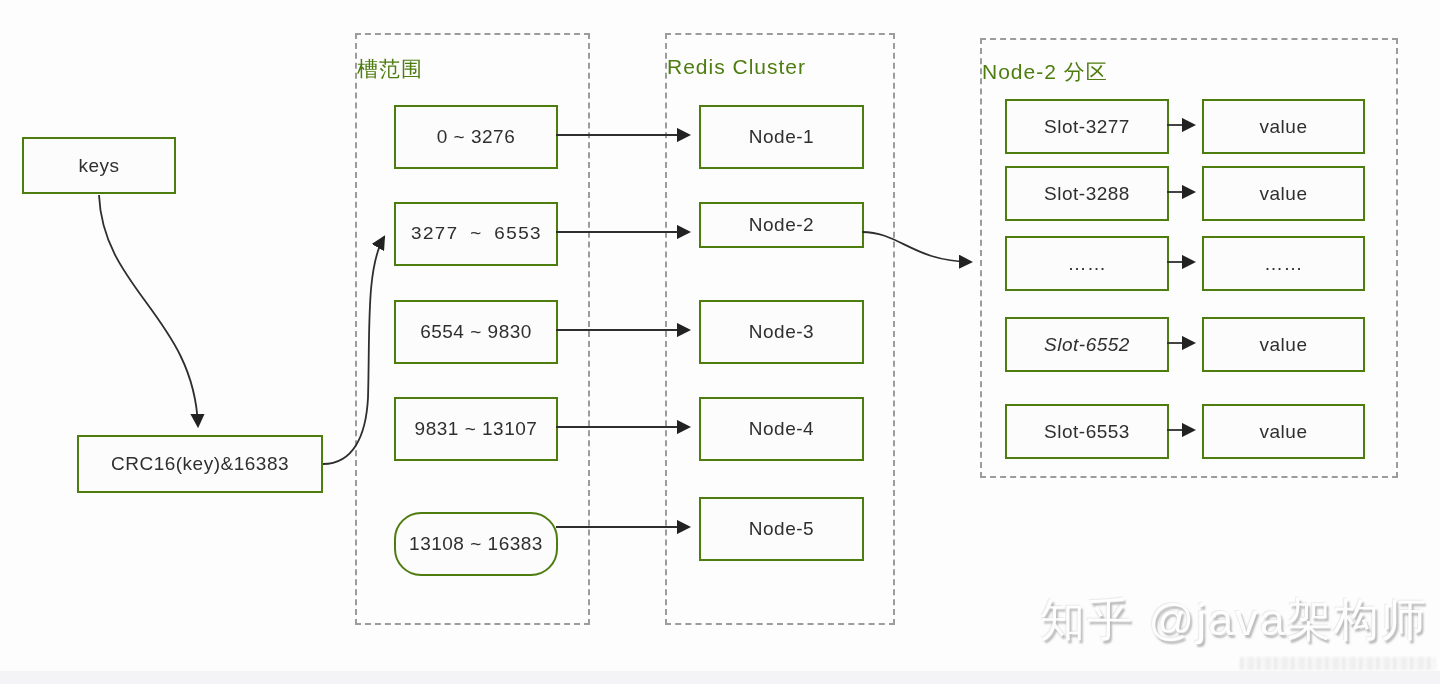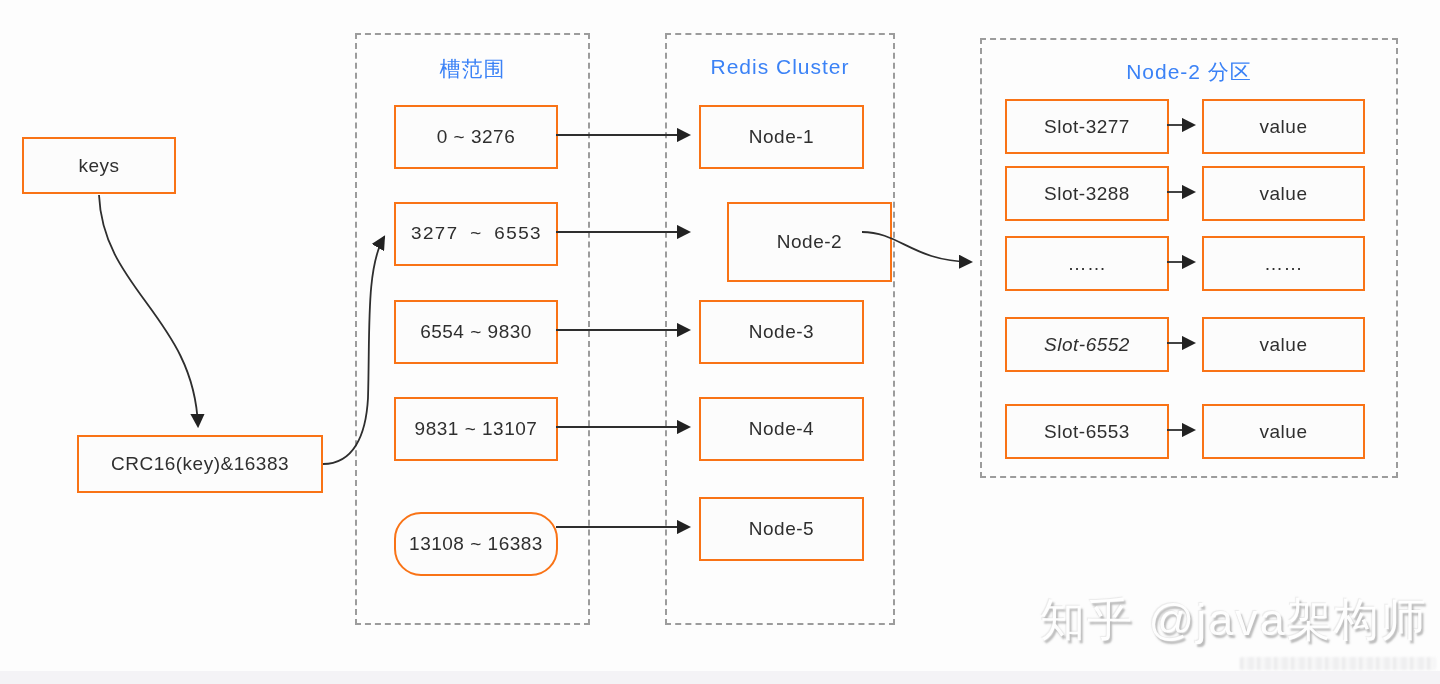--- a/index.html
+++ b/index.html
@@ -9,36 +9,36 @@
     background: #ffffff;
     position: relative;
     overflow: hidden;
   }
   .stage {
     position: absolute; left: 0; top: 0; width: 1440px; height: 684px;
     background: #fdfdfd;
   }
   .box {
     position: absolute;
-    border: 2px solid #f97316;
+    border: 2px solid #4d7c0f;
     background: #fcfcfc;
     display: flex; align-items: center; justify-content: center;
     font-size: 19px; color: #2f2f2f;
     letter-spacing: 0.5px;
   }
   .dashed-container {
     position: absolute;
     border: 2px dashed #9c9c9c;
     background: rgba(252,252,252,0.35);
   }
   .container-title {
     position: absolute;
     left: 0; right: 0; top: 20px;
-    text-align: center;
-    font-size: 21px; color: #3b82f6;
+    text-align: left;
+    font-size: 21px; color: #4d7c0f;
     letter-spacing: 1px;
   }
   .svg-overlay {
     position: absolute; left: 0; top: 0; width: 1440px; height: 684px;
     pointer-events: none;
   }
   .watermark {
     position: absolute;
     left: 1040px; top: 590px; width: 380px;
     text-align: center;
@@ -93,21 +93,21 @@
     <div class="box" style="left:37px; top:477px; width:164px; height:64px;border-radius:27px;">
         <span>13108 ~ 16383</span>
       </div>
   </div>
 
   <div class="dashed-container" style="left:665px; top:33px; width:230px; height:592px;">
     <div class="container-title">Redis Cluster</div>
     <div class="box" style="left:32px; top:70px;  width:165px; height:64px;">
         <span>Node-1</span>
       </div>
-    <div class="box" style="left:32px; top:167px; width:165px; height:80px;margin-left:28px;">
+    <div class="box" style="left:32px; top:167px; width:165px; height:46px;">
         <span>Node-2</span>
       </div>
     <div class="box" style="left:32px; top:265px; width:165px; height:64px;">
         <span>Node-3</span>
       </div>
     <div class="box" style="left:32px; top:362px; width:165px; height:64px;">
         <span>Node-4</span>
       </div>
     <div class="box" style="left:32px; top:462px; width:165px; height:64px;">
         <span>Node-5</span>

